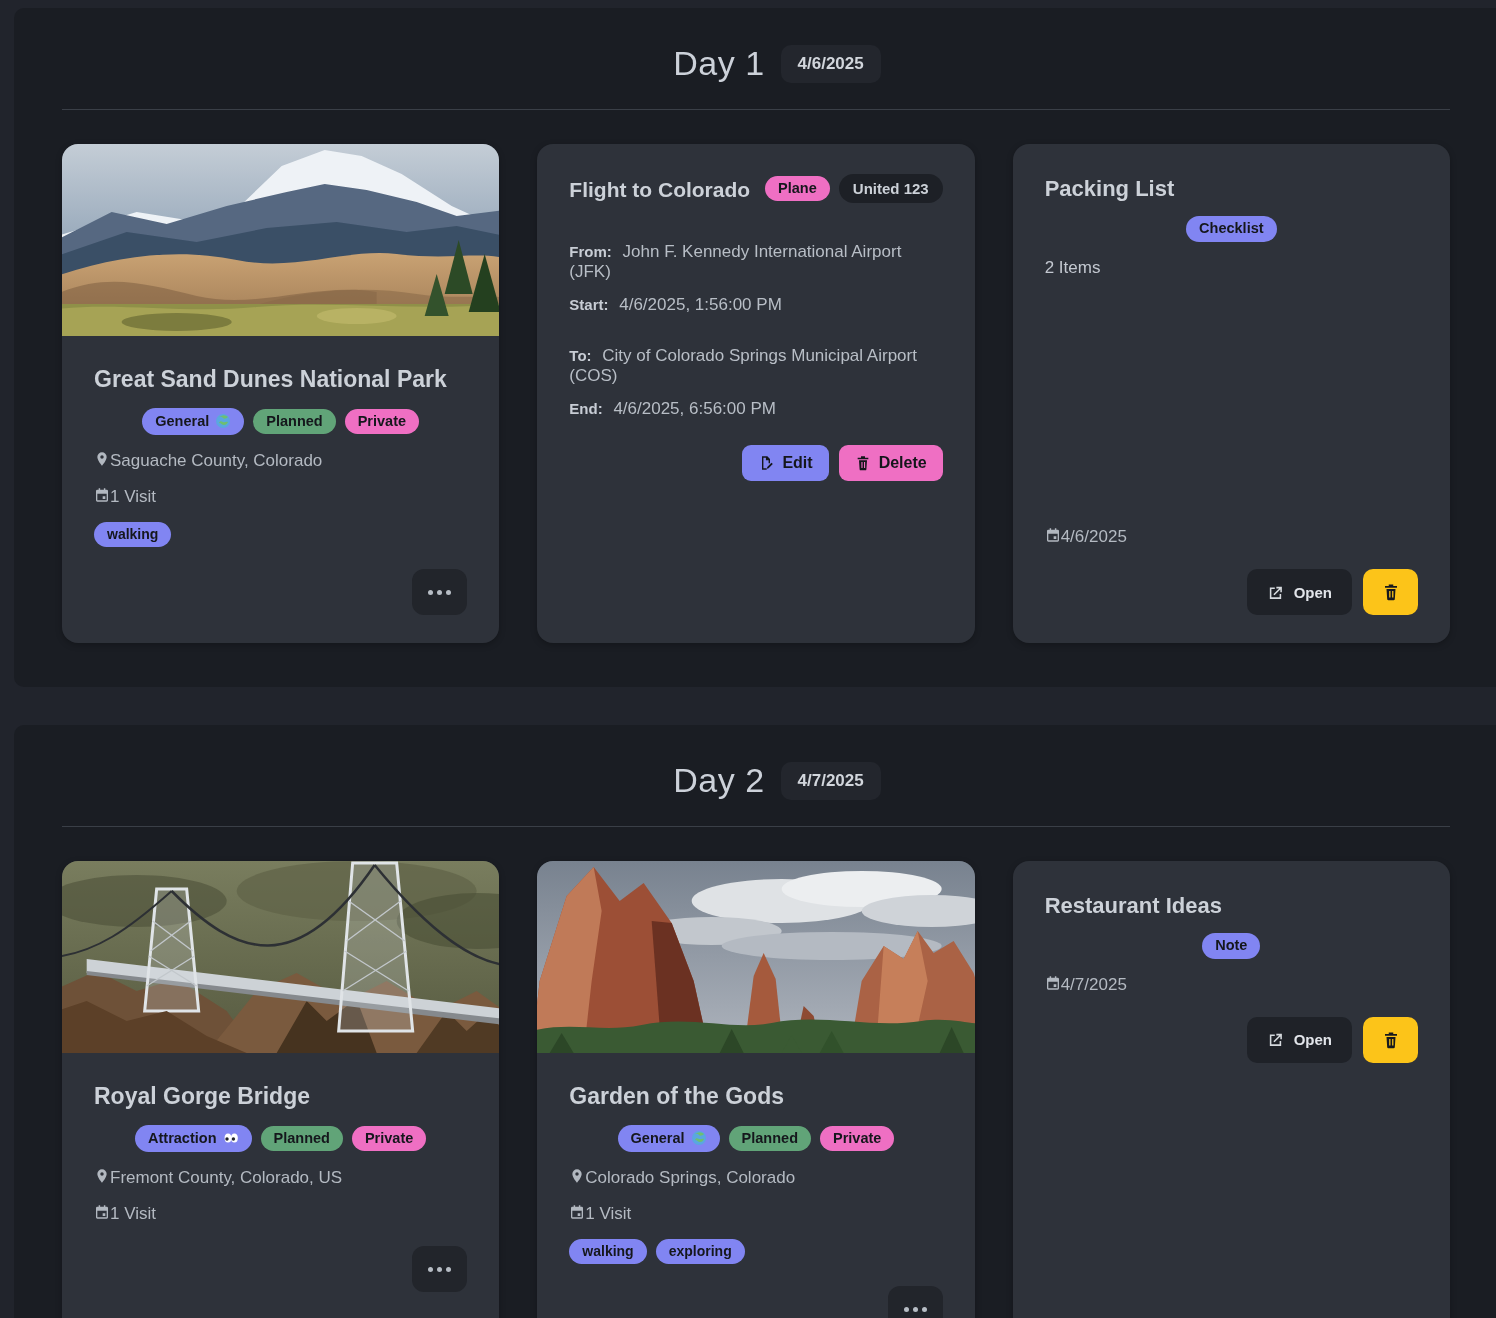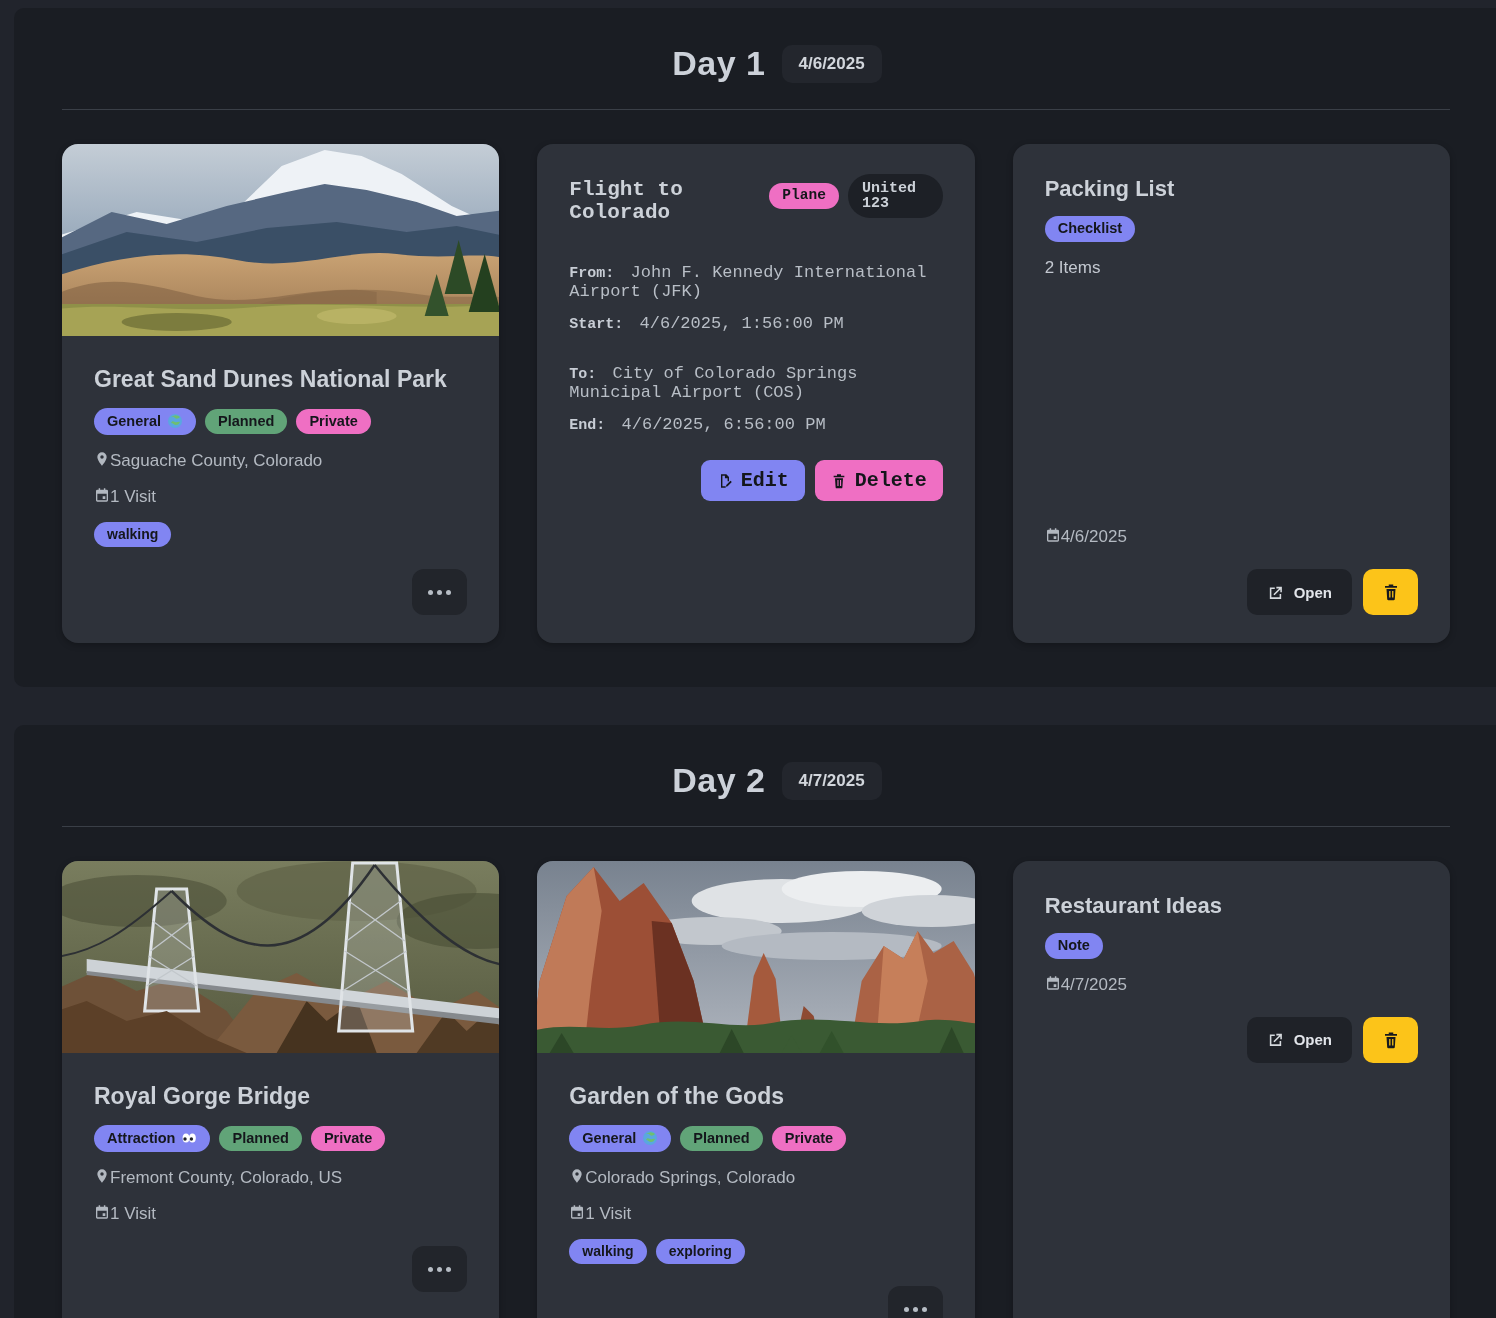--- a/index.html
+++ b/index.html
@@ -3,38 +3,38 @@
 <meta charset="utf-8">
 <style>
   * { box-sizing: border-box; margin: 0; padding: 0; }
   html, body { width: 1496px; background: #21242c; font-family: "Liberation Sans", sans-serif; }
   body { height: 1318px; overflow: hidden; padding: 8px 0 16px 14px; }
 
   .day-section { background: #1a1d23; border-radius: 10px 0 0 10px; padding: 30px 32px 44px 34px; }
   .day-section + .day-section { margin-top: 38px; }
 
   .day-header { display: flex; justify-content: center; align-items: center; gap: 16px; padding-top: 6px; }
-  .day-title { font-size: 34px; font-weight: bold; color: #ccd1d9; letter-spacing: .5px; margin-left: 42px; }
+  .day-title { font-size: 34px; font-weight: normal; color: #ccd1d9; letter-spacing: .5px; margin-left: 42px; }
   .day-date { background: #23262d; color: #d2d6dc; font-size: 17px; font-weight: bold;
               padding: 9px 17px; border-radius: 10px; }
   .divider { border: none; border-top: 1px solid #3a3f47; margin: 26px 14px 0 14px; }
 
   .cards { display: grid; grid-template-columns: repeat(3, 1fr); gap: 38px; margin: 34px 14px 0 14px; }
   .card { background: #2e323a; border-radius: 16px; display: flex; flex-direction: column;
           box-shadow: 0 2px 6px rgba(0,0,0,.25); overflow: hidden; }
   .row-1 .card { min-height: 468px; }
   .row-2 .card { min-height: 470px; }
 
   .photo { width: 100%; height: 192px; display: block; flex: none; }
   .card-body { padding: 30px 32px 28px 32px; display: flex; flex-direction: column; flex: 1; }
 
   .card-title { font-size: 23px; font-weight: bold; color: #ccd1d8; margin-bottom: 15px; }
   .note-title { font-size: 22px; font-weight: bold; color: #ccd1d8; margin-bottom: 14px; }
 
-  .tag-row { display: flex; gap: 9px; align-items: center; flex-wrap: wrap; }
+  .tag-row { display: flex; gap: 9px; align-items: center; flex-wrap: wrap; justify-content: center; }
   .pill { display: inline-flex; align-items: center; gap: 6px; border-radius: 999px;
           padding: 5px 13px 6px 13px; font-size: 14.5px; font-weight: bold; color: #15171c; line-height: 1; }
   .pill.purple { background: #8185f2; }
   .pill.green  { background: #61a478; }
   .pill.pink   { background: #ef6fc3; }
   .pill.dark   { background: #1d2026; color: #ccd1d8; font-weight: bold; padding: 7px 14px; font-size: 15px; }
 
   .meta-row { display: flex; align-items: flex-start; color: #b4bac2; font-size: 17px; margin-top: 16px; }
   .meta-row svg { flex: none; }
 
@@ -49,21 +49,21 @@
 
   
   .flight-head { display: flex; align-items: flex-start; justify-content: space-between; margin-bottom: 26px; }
   .flight-title { font-size: 21px; font-weight: bold; color: #ccd1d8; padding-top: 4px; }
   .flight-badges { display: flex; gap: 9px; align-items: center; }
   .f-row { font-size: 17px; color: #b8bec6; margin-top: 13px; }
   .f-row .f-label { font-size: 15px; font-weight: bold; color: #c8cdd5; margin-right: 6px; }
   .f-gap { height: 18px; }
   .btn-row { display: flex; gap: 10px; justify-content: flex-end; margin-top: 26px; }
   .btn { display: inline-flex; align-items: center; gap: 8px; border: none; border-radius: 9px;
-         font-size: 20px; font-weight: bold; padding: 9px 16px; cursor: pointer; font-family: inherit; }
+         font-size: 16px; font-weight: bold; padding: 9px 16px; cursor: pointer; font-family: inherit; }
   .btn-purple { background: #8185f2; color: #14161b; }
   .btn-pink   { background: #ef6fc3; color: #14161b; }
 
   
   .type-badge-row { margin-bottom: 16px; }
   .items-count { color: #c3c8d0; font-size: 17px; }
   .note-footer { margin-top: auto; }
   .note-footer.flow { margin-top: 0; }
   .footer-btn-row { display: flex; gap: 11px; justify-content: flex-end; margin-top: 22px; }
   .btn-open { background: #1f2228; color: #e2e5ea; font-size: 15px; font-weight: bold;
@@ -163,21 +163,21 @@
         </div>
         <button class="more-btn">
           <span class="dot"></span>
             <span class="dot"></span>
             <span class="dot"></span>
         </button>
       </div>
     </article>
 
     <article class="card">
-      <div class="card-body" style="font-family:Liberation Mono, monospace;">
+      <div class="card-body" style="">
         <div class="flight-head">
           <h3 class="flight-title">Flight to Colorado</h3>
           <div class="flight-badges">
             <span class="pill pink">Plane</span>
             <span class="pill dark">United 123</span>
           </div>
         </div>
         <div class="f-row">
           <span class="f-label">From:</span>
           <span>John F. Kennedy International Airport (JFK)</span>

